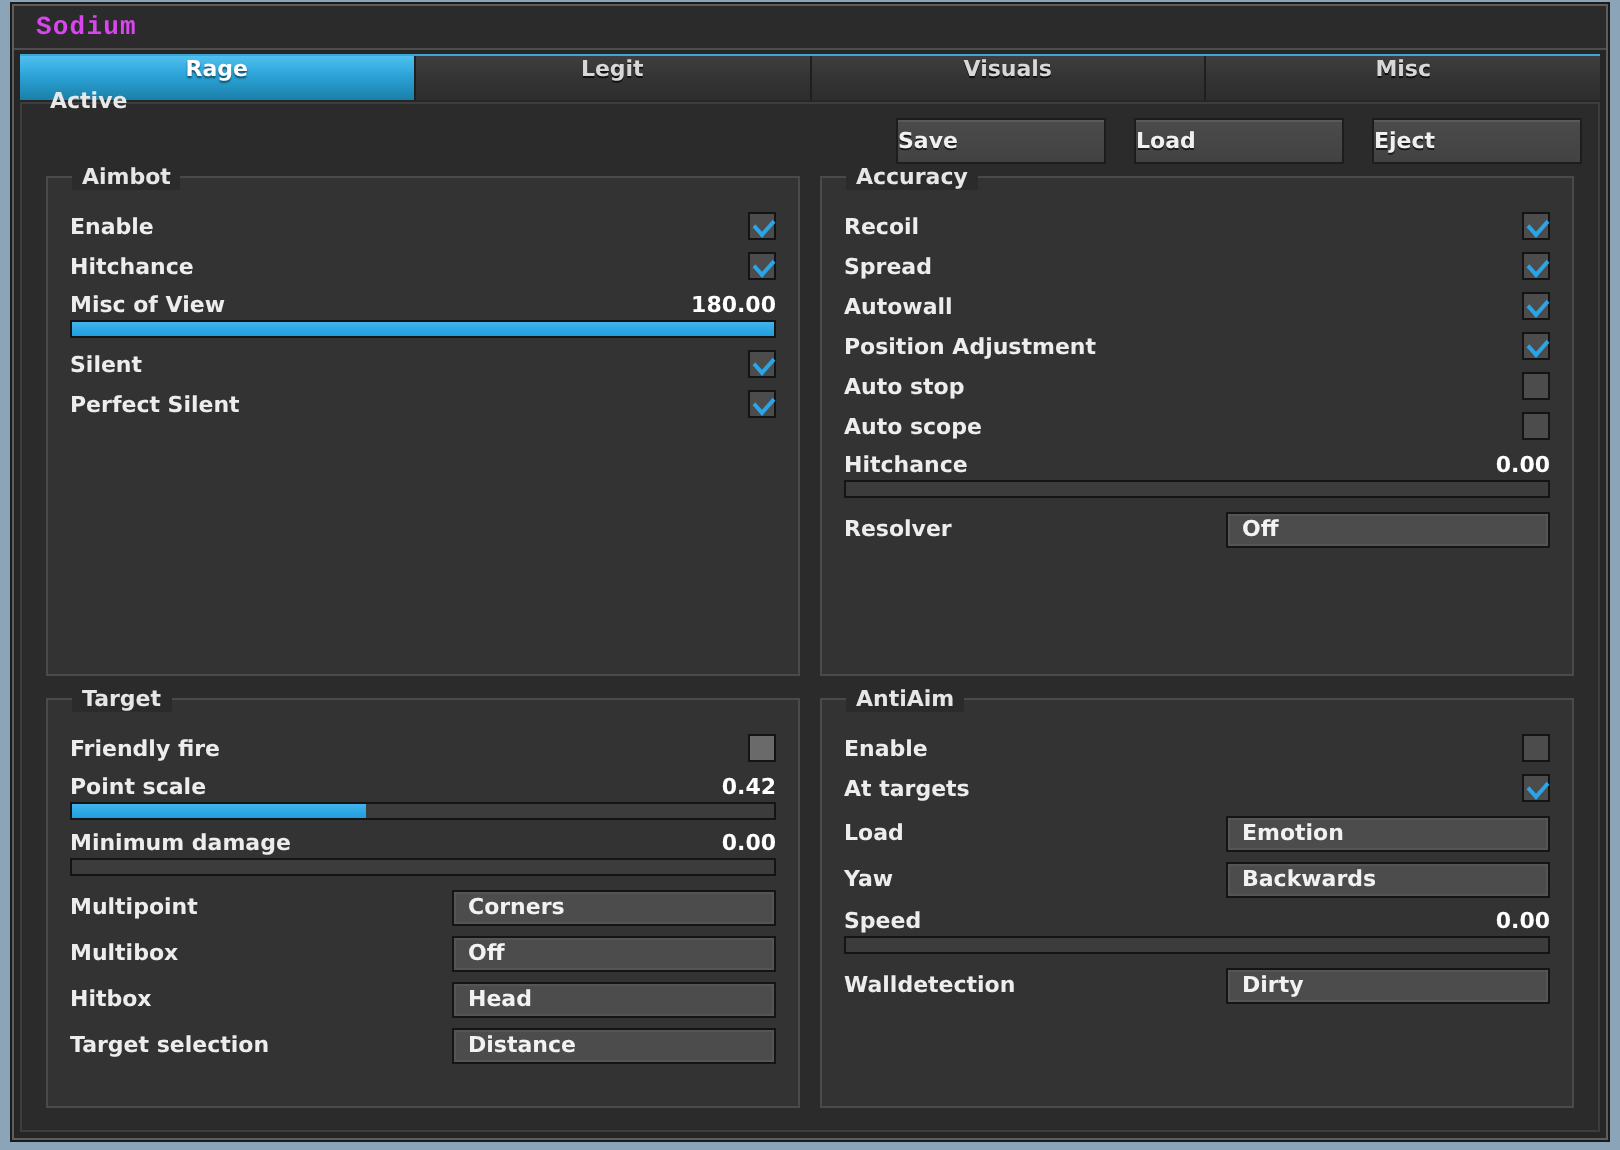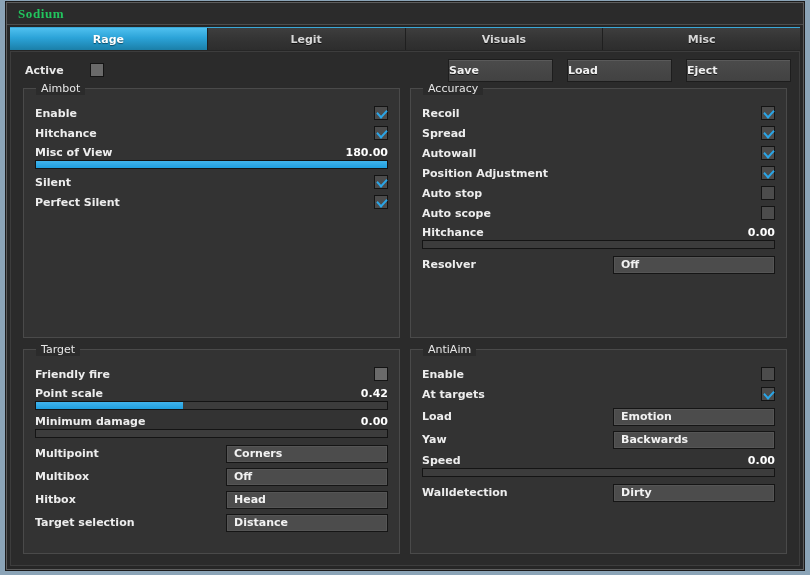--- a/index.html
+++ b/index.html
@@ -27,39 +27,38 @@
   
   #titlebar {
     height: 22px;
     background: #2b2b2b;
     border-bottom: 1px solid #4d4d4d;
     display: flex;
     align-items: center;
     padding-left: 11px;
   }
   #title-text {
-    color: #22c55e;
+    color: #d946ef;
     font-size: 13px;
     font-weight: bold;
     letter-spacing: 0.6px;
-    font-family: Liberation Serif, serif;
+    font-family: Liberation Mono, monospace;
   }
 
   
   #tabbar {
     display: flex;
     height: 23px;
     margin: 2px 3px 0 3px;
     border-top: 1px solid #3aa8d8;
     background: #2e2e2e;
   }
   .tab {
     flex: 1 1 0;
     display: flex;
-    align-items: center;
     justify-content: center;
     font-size: 11px;
     font-weight: bold;
     color: #d8d8d8;
     background: linear-gradient(to bottom, #3e3e3e 0%, #343434 50%, #2d2d2d 100%);
     border-right: 1px solid #1f1f1f;
     cursor: pointer;
     text-shadow: 0 1px 0 #111;
   }
   .tab:last-child { border-right: none; }
@@ -84,20 +83,21 @@
   #toprow {
     height: 36px;
     display: flex;
     align-items: center;
     padding: 0 8px 0 14px;
   }
   #active-wrap {
     display: flex;
     align-items: flex-end;
     gap: 26px;
+    flex-direction: column;
   }
   #active-label {
     color: #e8e8e8;
     font-size: 11px;
     font-weight: bold;
   }
   #btn-group {
     margin-left: auto;
     display: flex;
     gap: 14px;
@@ -135,21 +135,21 @@
     padding: 14px 11px 9px 11px;
   }
   .group-title {
     position: absolute;
     top: -7px;
     left: 12px;
     background: #2b2b2b;
     padding: 0 5px;
     color: #e6e6e6;
     font-size: 11px;
-    font-weight: normal;
+    font-weight: bold;
   }
 
   
   .row {
     display: flex;
     align-items: center;
     height: 20px;
     margin-bottom: 0px;
   }
   .row-label {

